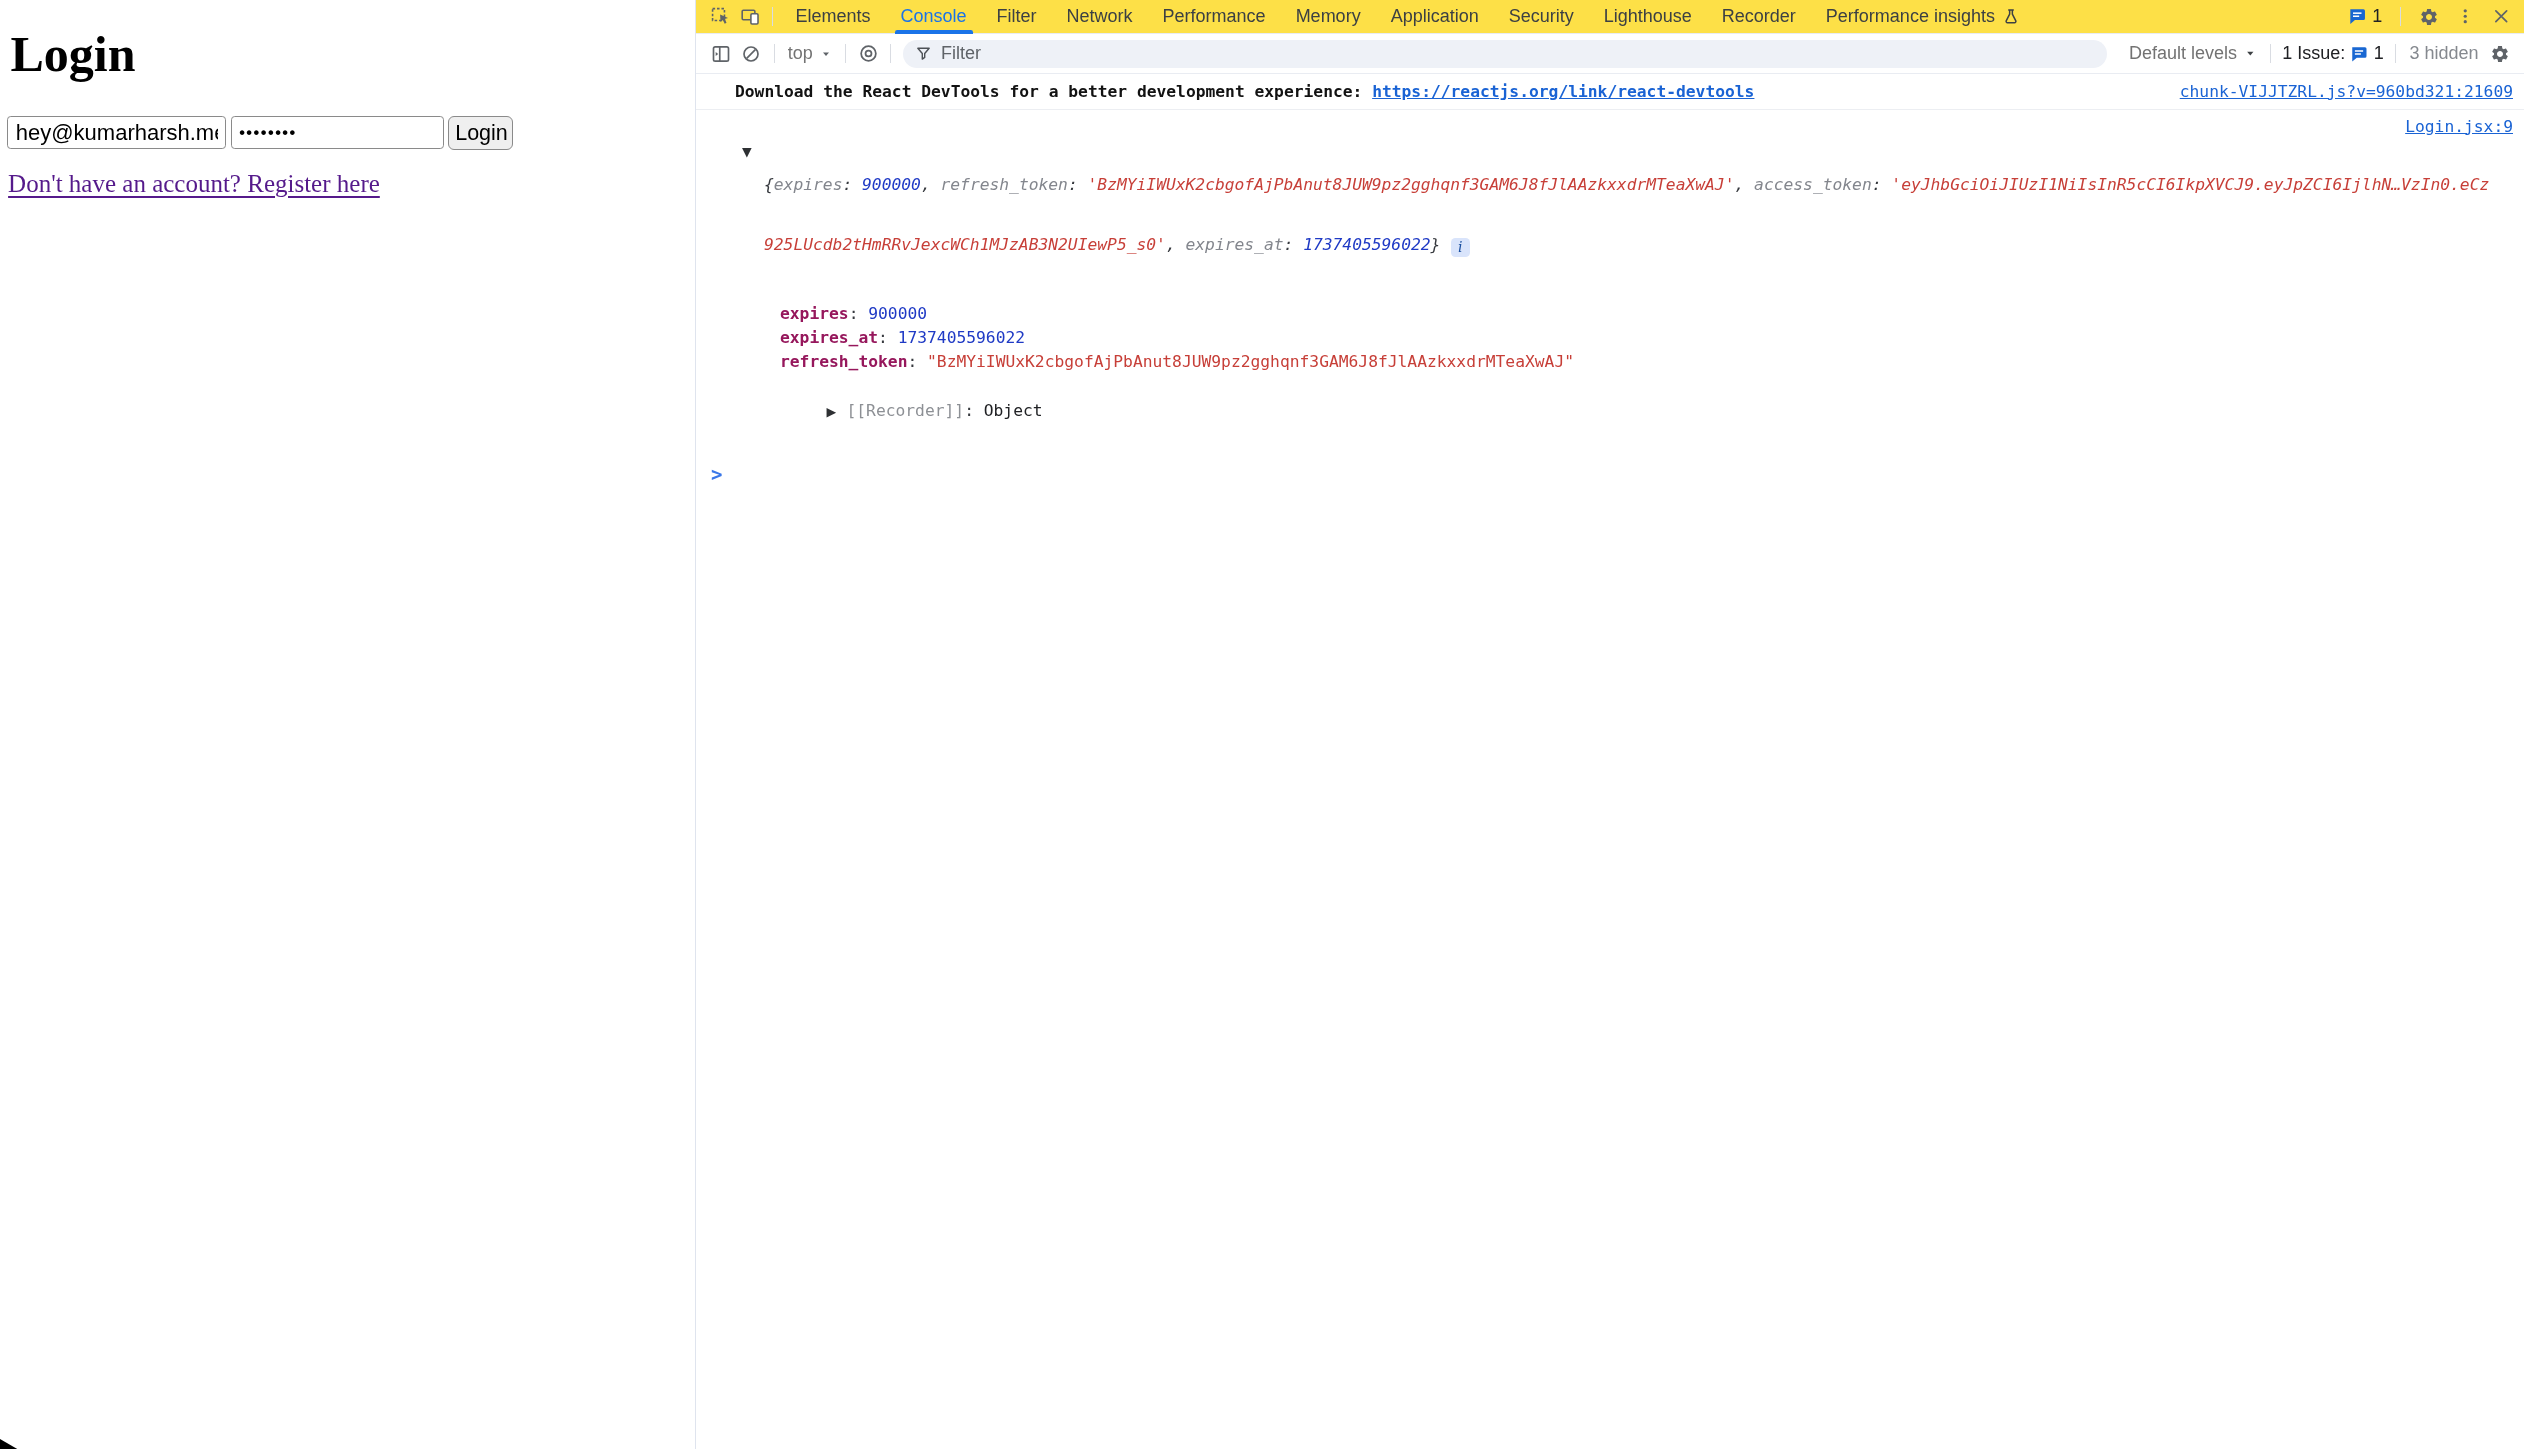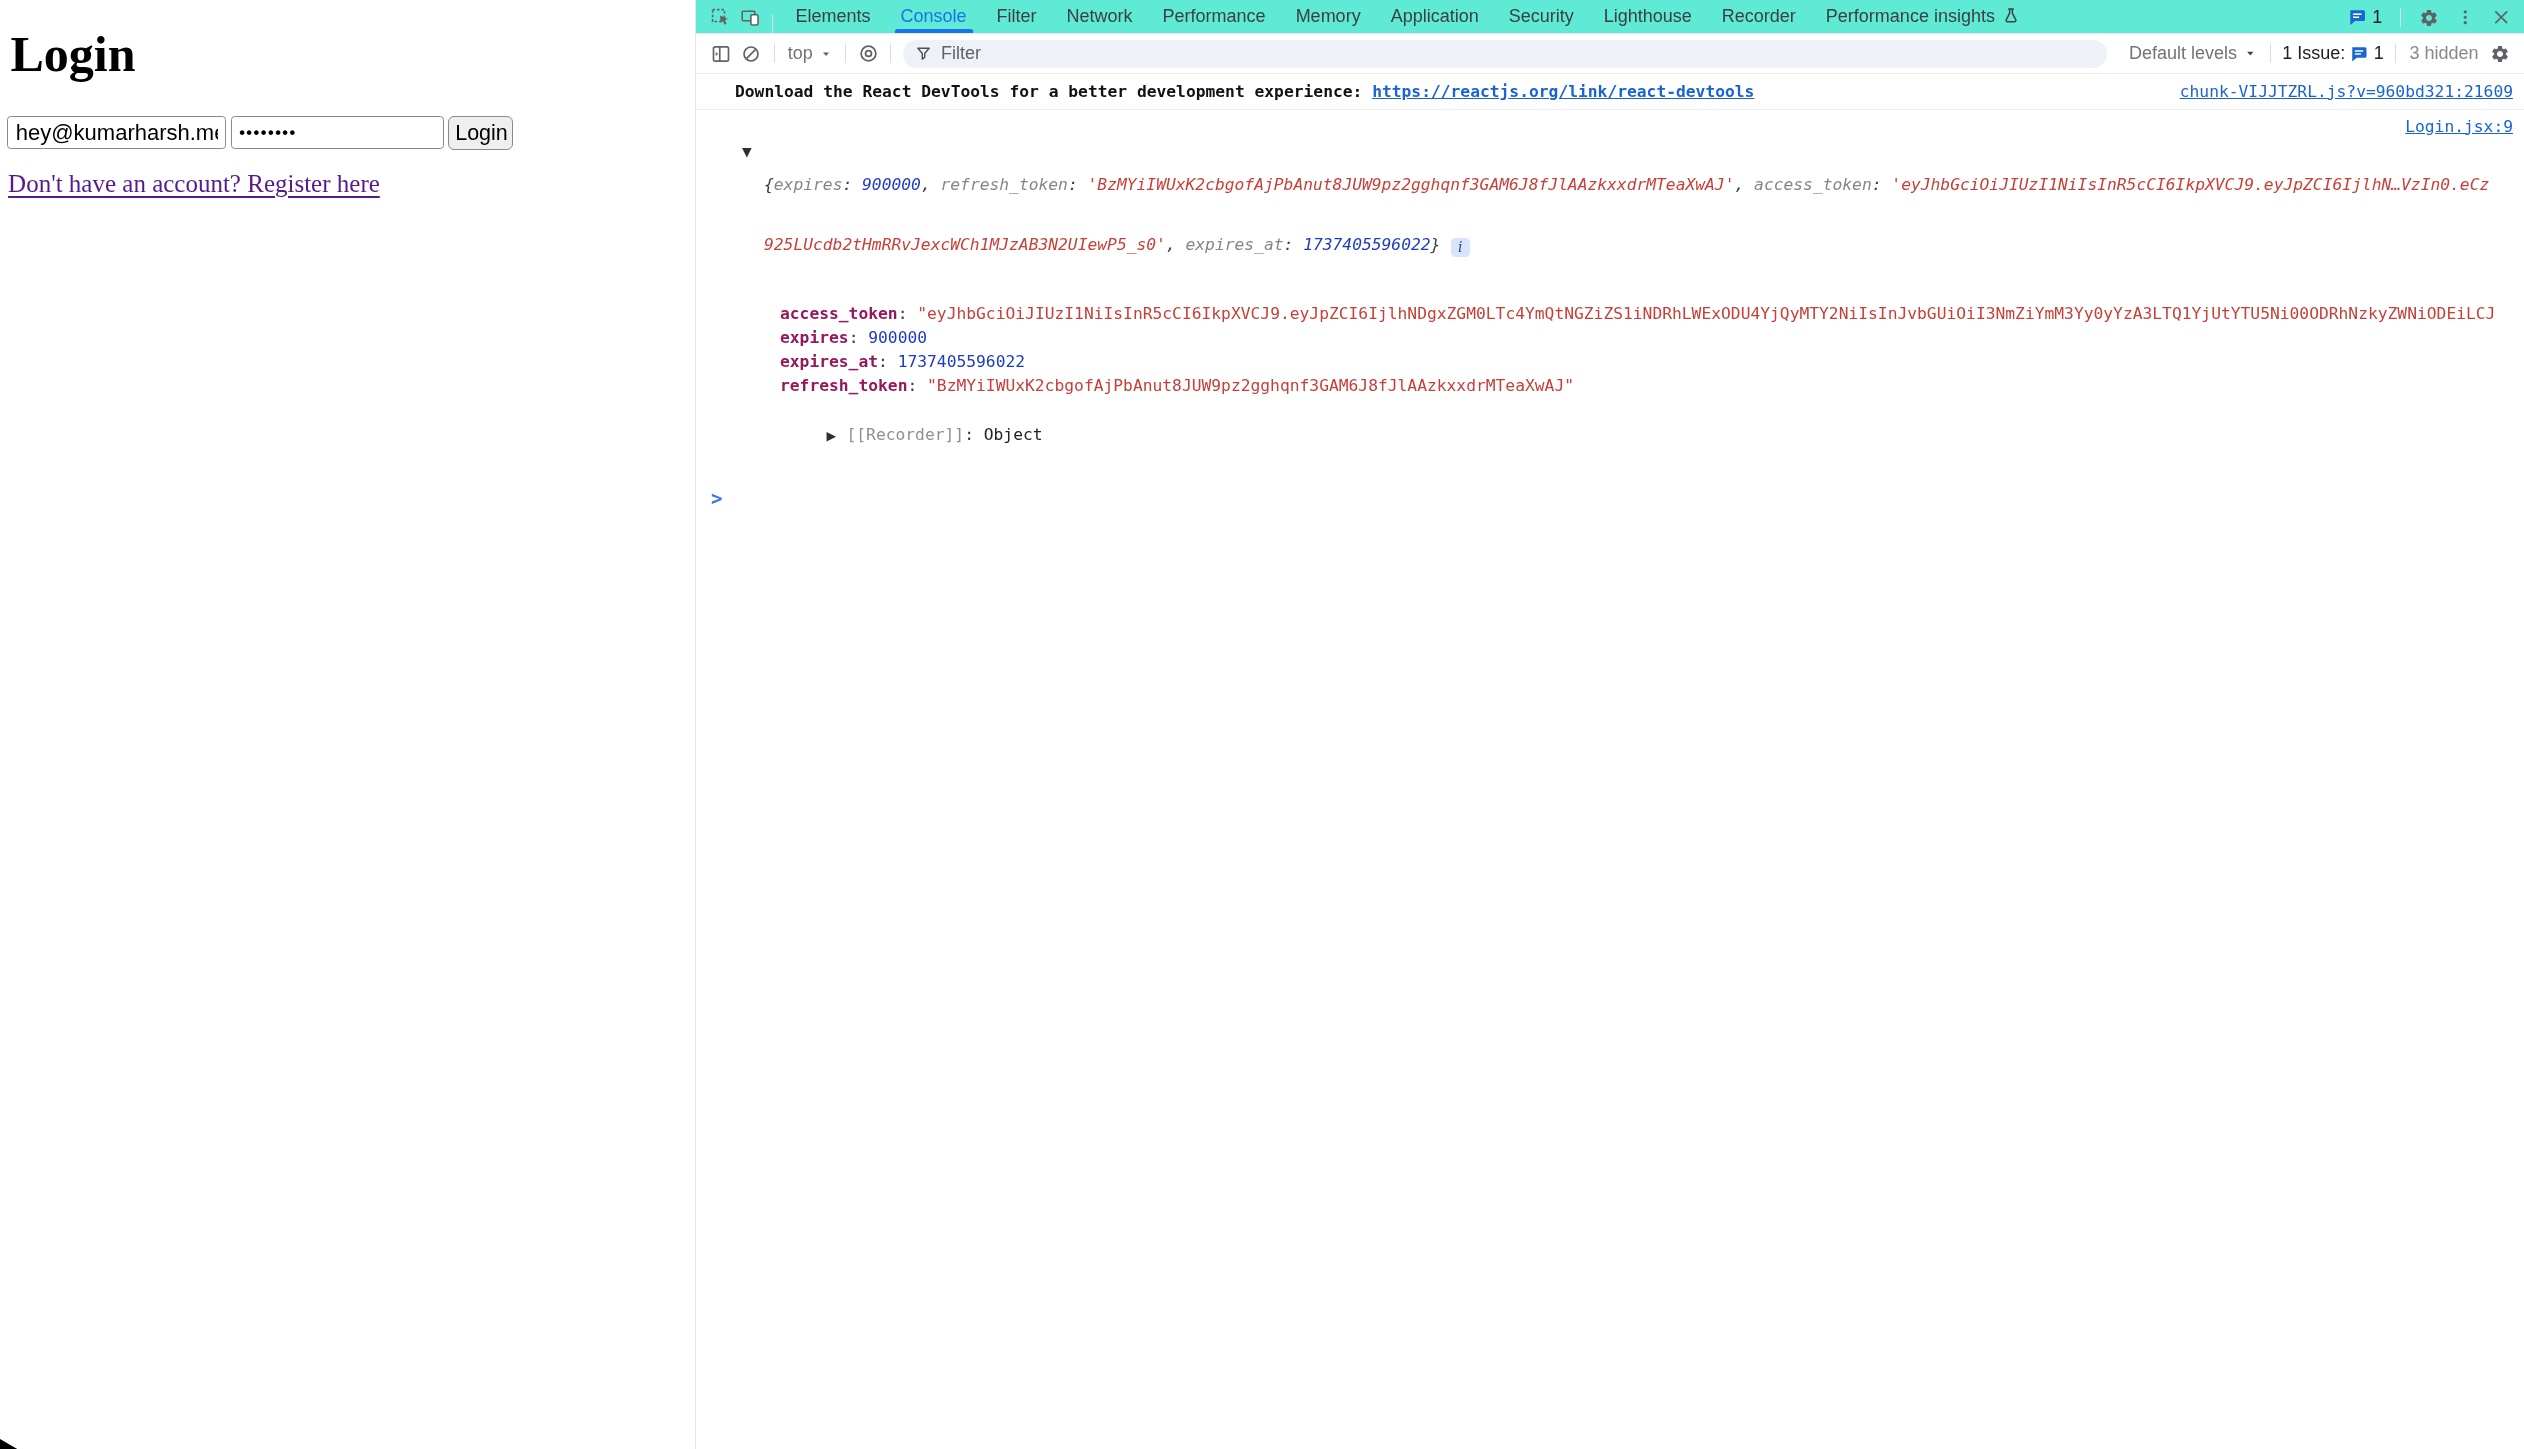--- a/index.html
+++ b/index.html
@@ -38,22 +38,22 @@
   }
 
   
   .devtools {
     position:absolute; left:695px; top:0; width:1830px; height:1450px;
     background:#fff; border-left:1.5px solid #dfe4ee; color:#3c4043;
   }
 
   
   .tabbar {
-    height:34px; background:#5eead4; border-bottom:1.5px solid #e9ecf2;
-    display:flex; align-items:flex-end; padding:0 9px;
+    height:34px; background:#fde047; border-bottom:1.5px solid #e9ecf2;
+    display:flex; align-items:center; padding:0 9px;
   }
   .icon-btn { display:flex; align-items:center; justify-content:center; cursor:pointer; flex:0 0 auto; }
   .tabbar .icon-btn { width:30px; height:31px; }
   .vsep { width:0.7px; height:19px; background:#d9dce2; margin:0 7.4px; flex:0 0 auto; }
   .tabs { display:flex; height:34px; align-items:stretch; }
   .tab {
     position:relative; display:flex; align-items:center; gap:7.4px;
     padding:0 15px; font-size:18px; color:#3c4043; cursor:pointer; white-space:nowrap;
   }
   .tab.active { color:#1a73e8; }
@@ -298,21 +298,20 @@
     </div>
 
     <div class="crow2">
       <a class="src-link">Login.jsx:9</a>
       <span class="tri obj-arrow">▼</span>
       <div class="preview">
         <div id="preview-line1"><span class="seg-plain">{</span><span class="seg-key">expires</span><span class="seg-plain">: </span><span class="seg-num">900000</span><span class="seg-plain">, </span><span class="seg-key">refresh_token</span><span class="seg-plain">: </span><span class="seg-str">'BzMYiIWUxK2cbgofAjPbAnut8JUW9pz2gghqnf3GAM6J8fJlAAzkxxdrMTeaXwAJ'</span><span class="seg-plain">, </span><span class="seg-key">access_token</span><span class="seg-plain">: </span><span class="seg-str">'eyJhbGciOiJIUzI1NiIsInR5cCI6IkpXVCJ9.eyJpZCI6IjlhN…VzIn0.eCz</span></div>
         <div id="preview-line2"><span class="seg-str">925LUcdb2tHmRRvJexcWCh1MJzAB3N2UIewP5_s0'</span><span class="seg-plain">, </span><span class="seg-key">expires_at</span><span class="seg-plain">: </span><span class="seg-num">1737405596022</span><span class="seg-plain">}</span><span class="info-badge" id="info-badge">i</span></div>
       </div>
       <div class="props" id="props-container">
-          <div class="prop-row"><span class="pkey">access_token</span><span class="pcolon">: </span><span class="pval-str">"eyJhbGciOiJIUzI1NiIsInR5cCI6IkpXVCJ9.eyJpZCI6IjlhNDgxZGM0LTc4YmQtNGZiZS1iNDRhLWExODU4YjQyMTY2NiIsInJvbGUiOiI3NmZiYmM3Yy0yYzA3LTQ1YjUtYTU5Ni00ODRhNzkyZWNiODEiLCJ</span></div>
           <div class="prop-row"><span class="pkey">expires</span><span class="pcolon">: </span><span class="pval-num">900000</span></div>
           <div class="prop-row"><span class="pkey">expires_at</span><span class="pcolon">: </span><span class="pval-num">1737405596022</span></div>
           <div class="prop-row"><span class="pkey">refresh_token</span><span class="pcolon">: </span><span class="pval-str">"BzMYiIWUxK2cbgofAjPbAnut8JUW9pz2gghqnf3GAM6J8fJlAAzkxxdrMTeaXwAJ"</span></div>
         </div>
       <div class="proto-row">
         <span class="tri">▶</span><span class="proto-label">[[Recorder]]</span><span class="pcolon">: </span><span class="proto-val">Object</span>
       </div>
     </div>
 
     <div class="prompt-row">

